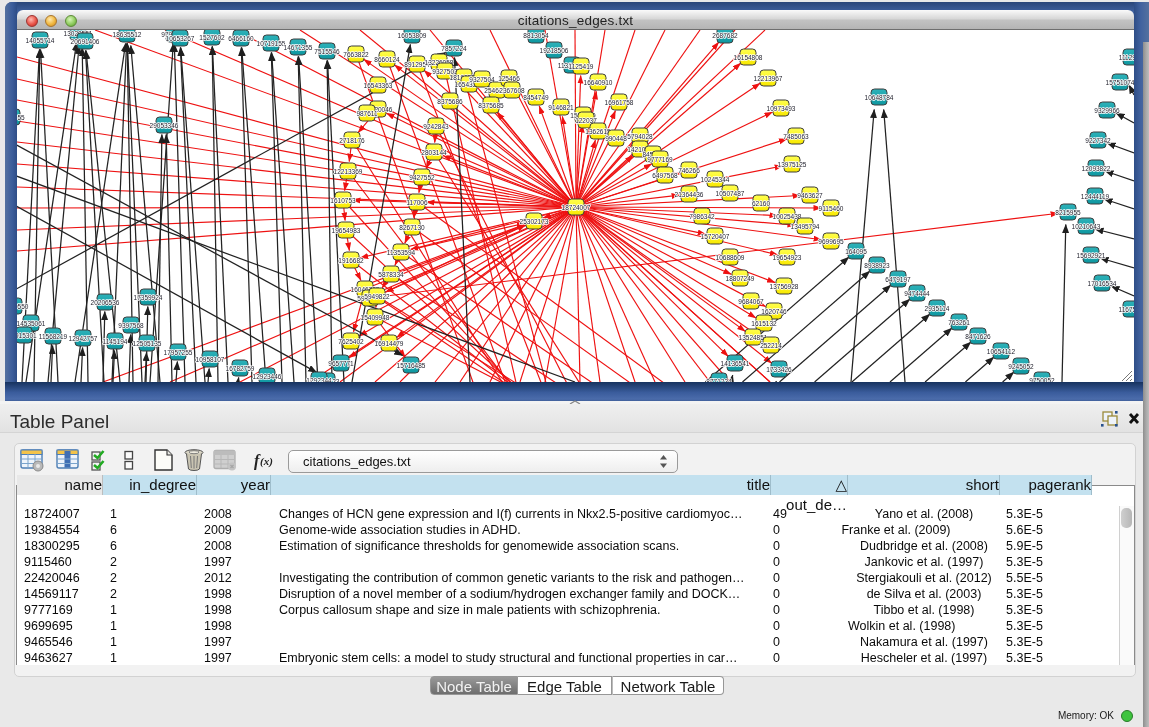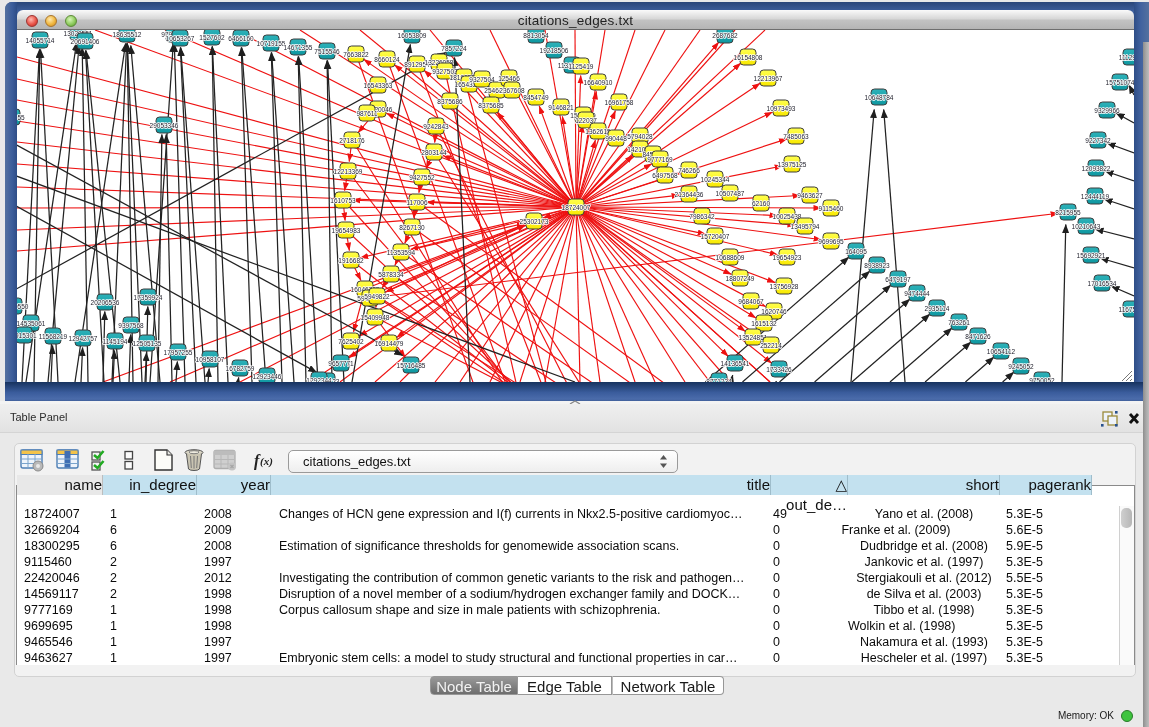--- a/index.html
+++ b/index.html
@@ -537,21 +537,21 @@
       <line x1="1122" y1="381" x2="1132" y2="371"></line>
       <line x1="1126" y1="381" x2="1132" y2="375"></line>
       <line x1="1130" y1="381" x2="1132" y2="379"></line>
     </g>
 </svg>
 <div class="abs" id="split"></div>
 <svg class="abs" style="left:568px;top:400px" width="14" height="5">
     <path d="M2 4 L7 1 L12 4" stroke="#888" stroke-width="1.4" fill="none"></path>
   </svg>
 <div class="abs" id="tphead"></div>
-<div class="abs" style="left:10px;top:411px;font-size:11px;color:#2c2c2c">Table Panel</div>
+<div class="abs" style="left:10px;top:411px;font-size:19px;color:#2c2c2c">Table Panel</div>
 <svg class="abs" style="left:1101px;top:410px" width="44" height="18">
 <rect x="2" y="2" width="9" height="9" fill="#eef3fa" stroke="#9a8a3a" stroke-width="1.3"></rect>
 <rect x="7" y="6" width="9" height="9" fill="#eef3fa" stroke="#9a8a3a" stroke-width="1.3"></rect>
 <rect x="14" y="1" width="2.6" height="2.6" fill="#27508e"></rect>
     <rect x="0" y="14" width="2.6" height="2.6" fill="#27508e"></rect>
     <rect x="14" y="14" width="2.6" height="2.6" fill="#27508e"></rect>
 <path d="M29 4 L37 13 M37 4 L29 13" stroke="#111" stroke-width="2.8"></path>
 </svg>
 <div class="abs" id="tpbody"></div>
 <div class="abs" id="toolc"></div>
@@ -623,23 +623,24 @@
 <div class="row" style="top:506px">
     <span style="left:7px">18724007</span>
     <span style="left:93px">1</span>
     <span style="left:187px">2008</span>
     <span style="left:262px">Changes of HCN gene expression and I(f) currents in Nkx2.5-positive cardiomyoc…</span>
     <span style="left:756px">49</span>
     <span style="left:831px;width:152px;text-align:center">Yano et al. (2008)</span>
     <span style="left:989px">5.3E-5</span>
   </div>
 <div class="row" style="top:522px">
-    <span style="left:7px">32669204</span>
+    <span style="left:7px">19384554</span>
     <span style="left:93px">6</span>
     <span style="left:187px">2009</span>
+    <span style="left:262px">Genome-wide association studies in ADHD.</span>
     <span style="left:756px">0</span>
     <span style="left:803px;width:152px;text-align:center">Franke et al. (2009)</span>
     <span style="left:989px">5.6E-5</span>
   </div>
 <div class="row" style="top:538px">
     <span style="left:7px">18300295</span>
     <span style="left:93px">6</span>
     <span style="left:187px">2008</span>
     <span style="left:262px">Estimation of significance thresholds for genomewide association scans.</span>
     <span style="left:756px">0</span>
@@ -687,21 +688,21 @@
     <span style="left:187px">1998</span>
     <span style="left:756px">0</span>
     <span style="left:831px;width:152px;text-align:left">Wolkin et al. (1998)</span>
     <span style="left:989px">5.3E-5</span>
   </div>
 <div class="row" style="top:634px">
     <span style="left:7px">9465546</span>
     <span style="left:93px">1</span>
     <span style="left:187px">1997</span>
     <span style="left:756px">0</span>
-    <span style="left:831px;width:152px;text-align:center">Nakamura et al. (1993)</span>
+    <span style="left:831px;width:152px;text-align:center">Nakamura et al. (1997)</span>
     <span style="left:989px">5.3E-5</span>
   </div>
 <div class="row" style="top:650px">
     <span style="left:7px">9463627</span>
     <span style="left:93px">1</span>
     <span style="left:187px">1997</span>
     <span style="left:262px">Embryonic stem cells: a model to study structural and functional properties in car…</span>
     <span style="left:756px">0</span>
     <span style="left:831px;width:152px;text-align:center">Hescheler et al. (1997)</span>
     <span style="left:989px">5.3E-5</span>

